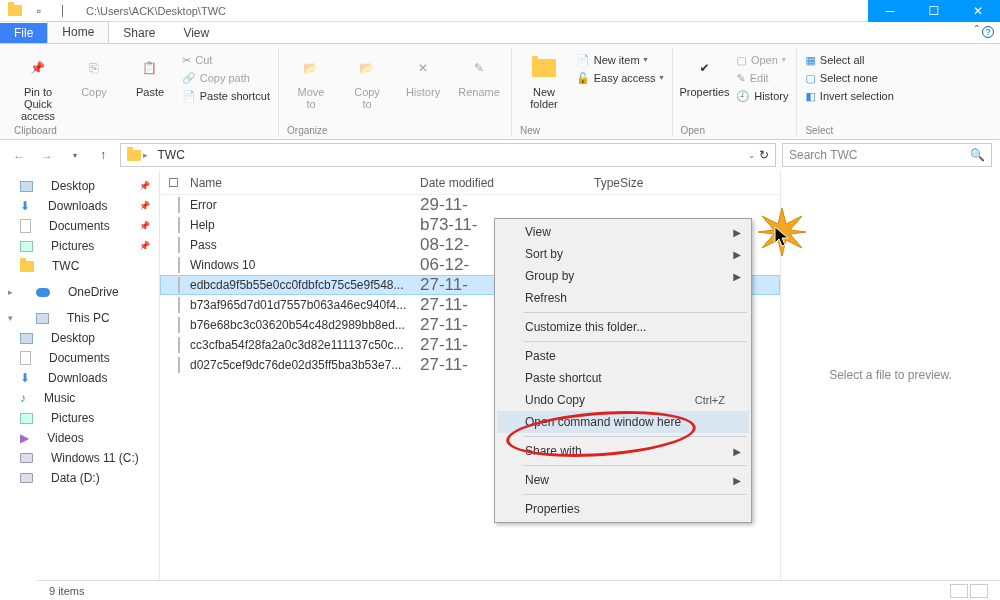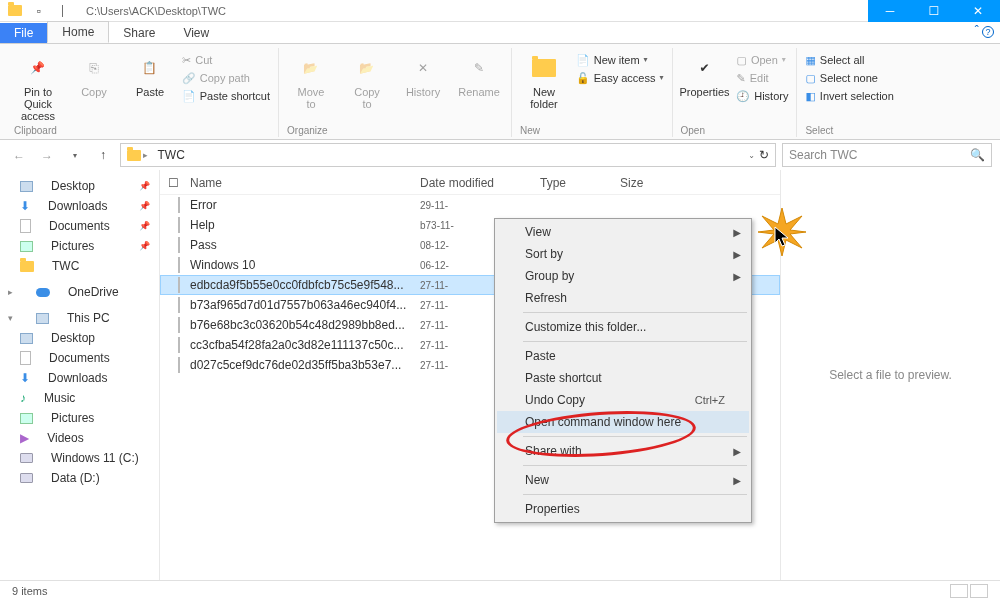--- a/index.html
+++ b/index.html
@@ -56,40 +56,40 @@
 .navitem .pin { font-size: 9px; color: #666; margin-left: auto; }
 .navspacer { height: 6px; }
 .tree-caret { width: 10px; color: #888; font-size: 9px; }
 
 .content { flex: 1; display: flex; }
 .filelist { flex: 1; position: relative; }
 .cols { display: flex; padding: 6px 8px 4px 8px; color: #555; font-size: 12px; border-bottom: 1px solid #f0f0f0; }
 .col-check { width: 22px; }
 .col-name { width: 230px; }
 .col-date { width: 120px; }
-.col-type { width: 80px; }
+.col-type { width: 80px; text-align: right; }
 .col-size { width: 60px; }
 .frow { display: flex; align-items: center; padding: 2px 8px; font-size: 12px; height: 20px; }
 .frow .fico { width: 22px; text-align: center; }
 .frow .fname { width: 230px; white-space: nowrap; overflow: hidden; text-overflow: ellipsis; }
-.frow .fdate { width: 120px; color: #666; font-size: 10px; }
+.frow .fdate { width: 120px; color: #666; font-size: 17px; }
 .frow.sel { background: #cce8ff; border: 1px solid #99d1ff; padding: 1px 7px; }
 
 .preview { width: 220px; border-left: 1px solid #e8e8e8; display: flex; align-items: center; justify-content: center; color: #888; font-size: 12px; }
 
 
 .ctxmenu { position: absolute; left: 494px; top: 218px; width: 258px; background: #f0f0f0; border: 1px solid #a0a0a0; box-shadow: 2px 2px 4px rgba(0,0,0,.25); padding: 2px; z-index: 50; }
 .ctxitem { display: flex; align-items: center; padding: 4px 20px 4px 28px; font-size: 12px; position: relative; }
 .ctxitem .arrow { position: absolute; right: 8px; font-size: 10px; color: #555; }
 .ctxitem .shortcut { position: absolute; right: 24px; font-size: 11px; color: #555; }
 .ctxitem.hover { background: #d8e6f2; }
 .ctxsep { height: 1px; background: #d0d0d0; margin: 3px 2px 3px 26px; }
 
 
-.status { height: 20px; border-top: 1px solid #e0e0e0; display: flex; align-items: center; padding: 0 12px; font-size: 11px; color: #555; justify-content: space-between; }
+.status { height: 20px; border-top: 1px solid #e0e0e0; display: flex; align-items: center; padding: 0 12px; font-size: 11px; color: #555; justify-content: space-between; margin-left: 37px; }
 .status .viewsw { display: flex; gap: 2px; }
 .status .viewsw div { width: 18px; height: 14px; border: 1px solid #ccc; }
 
 
 .starburst { position: absolute; left: 758px; top: 208px; z-index: 60; }
 .cursor-arrow { position: absolute; left: 774px; top: 226px; z-index: 61; font-size: 18px; }
 
 
 .red-ellipse { position: absolute; left: 506px; top: 412px; width: 190px; height: 44px; border: 3px solid #d22; border-radius: 50%; z-index: 55; transform: rotate(-4deg); pointer-events: none; }
 

